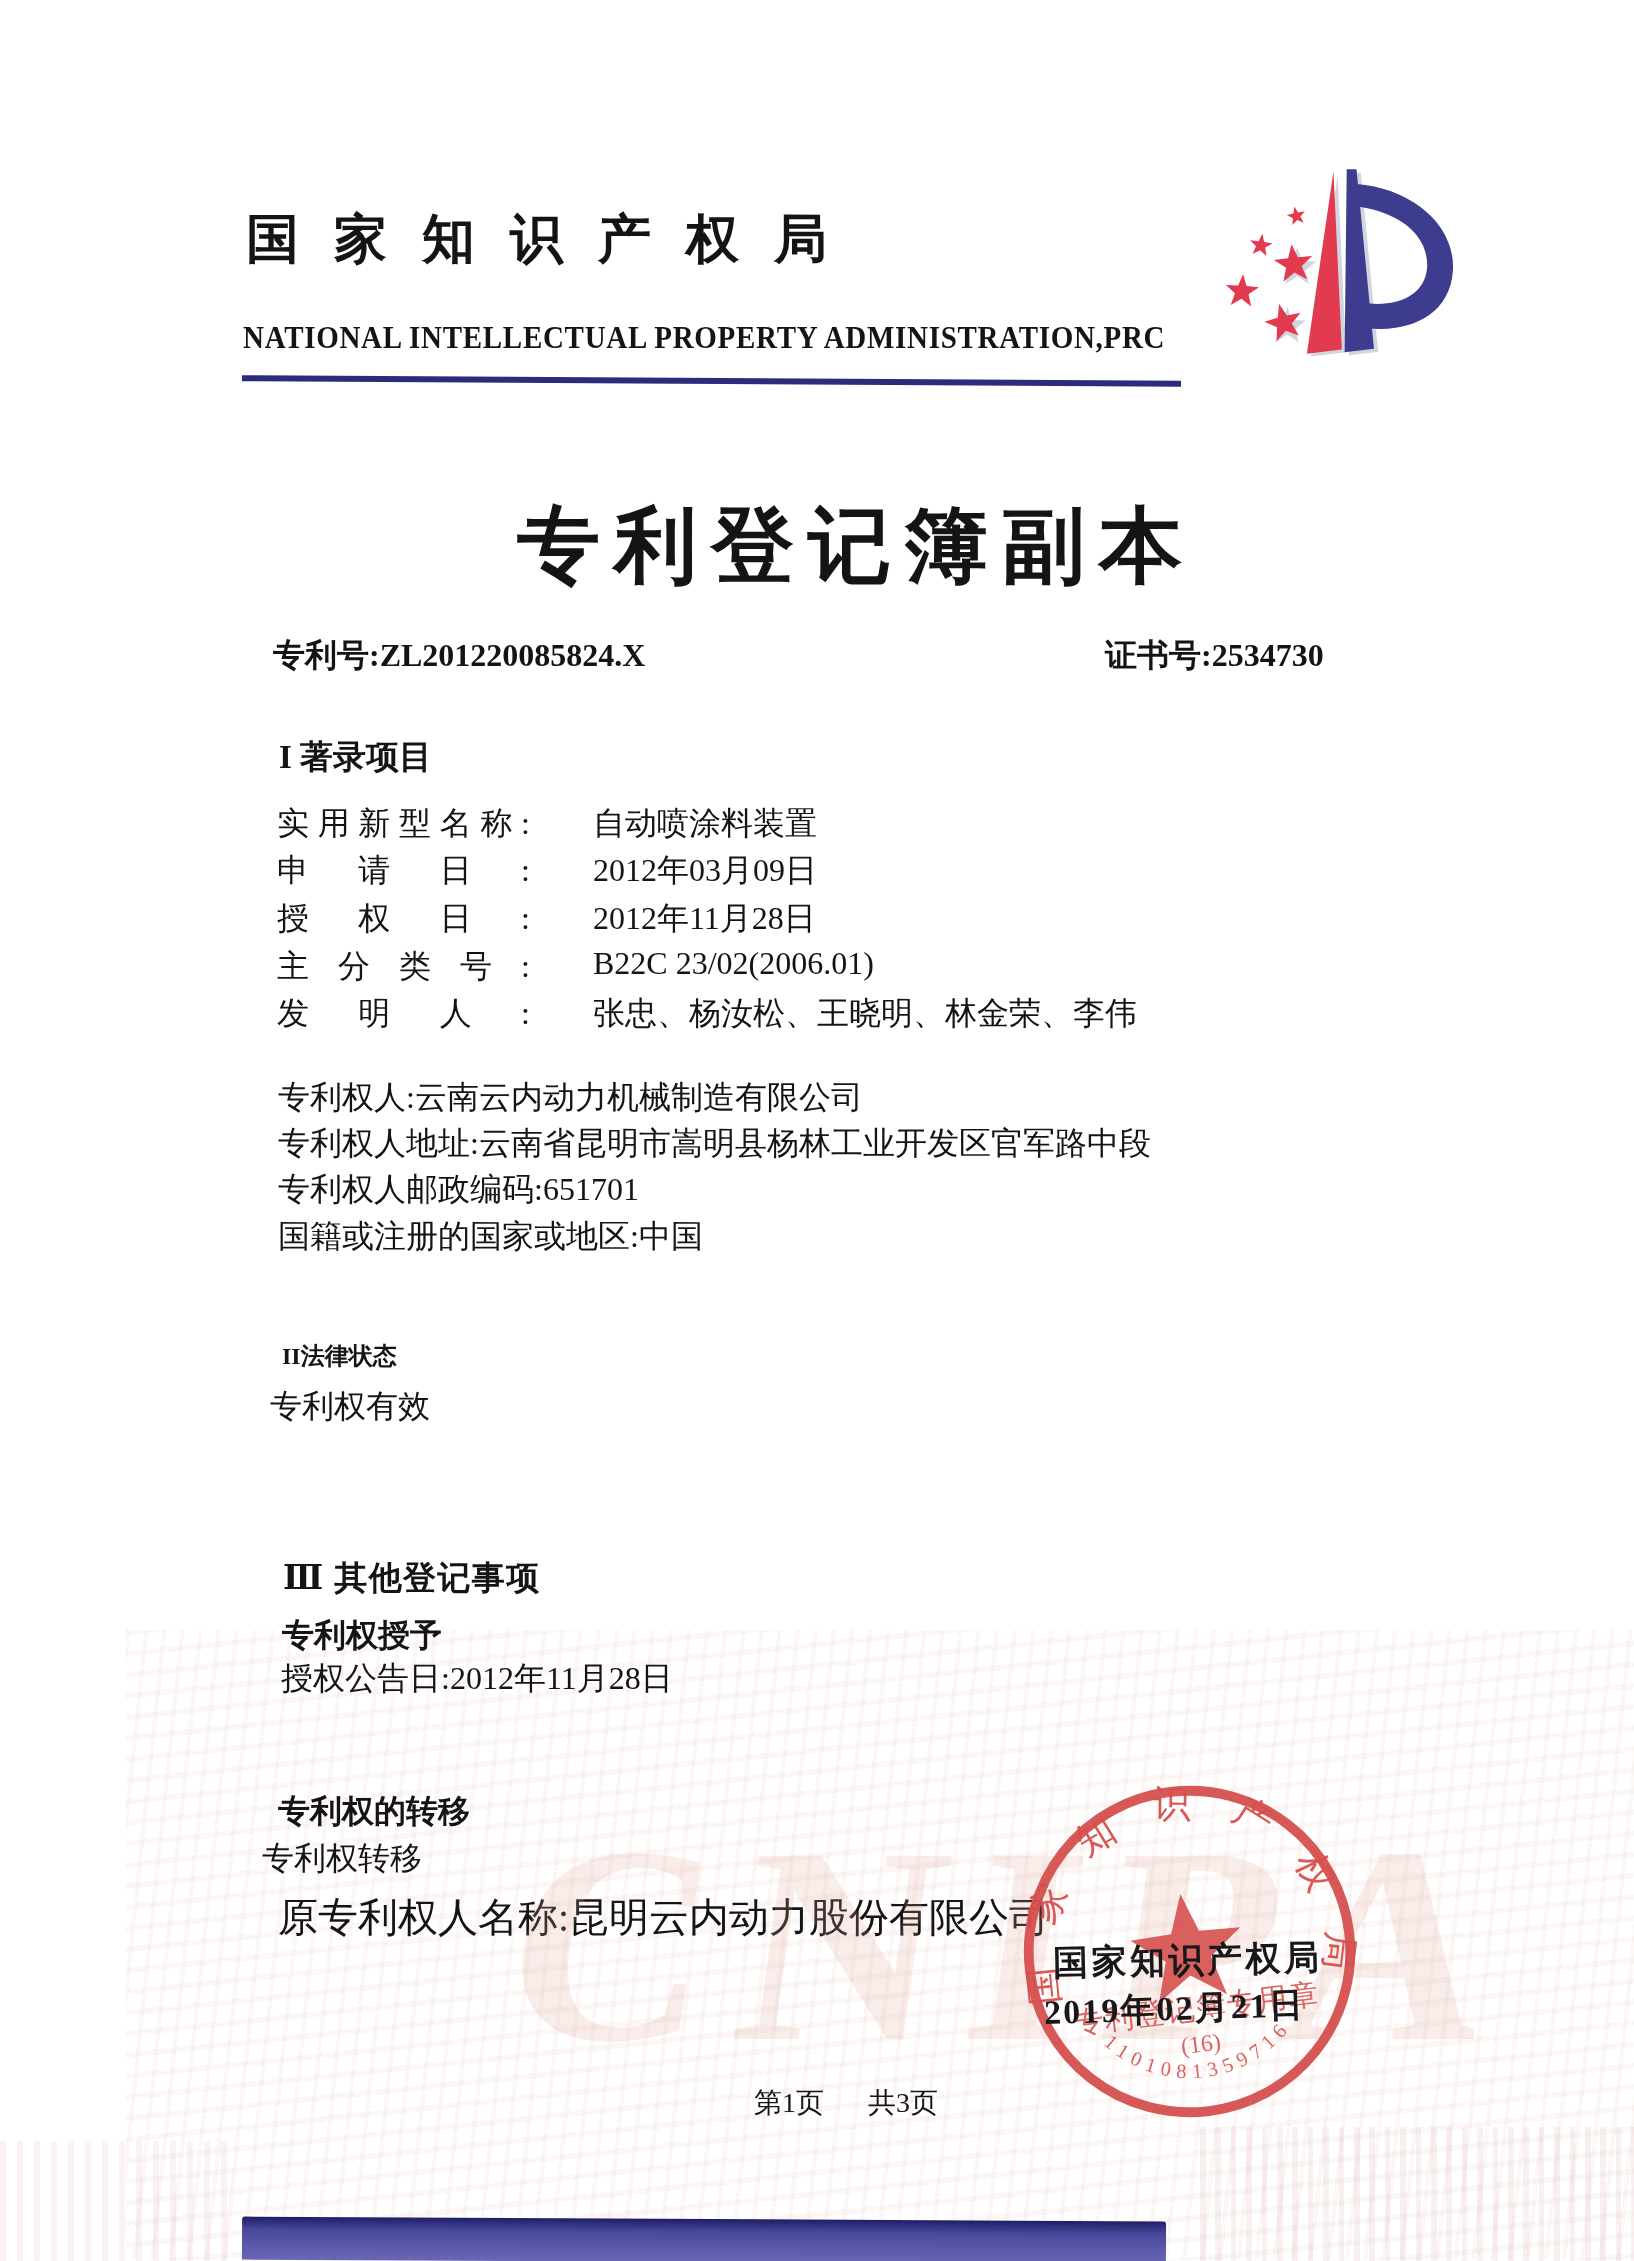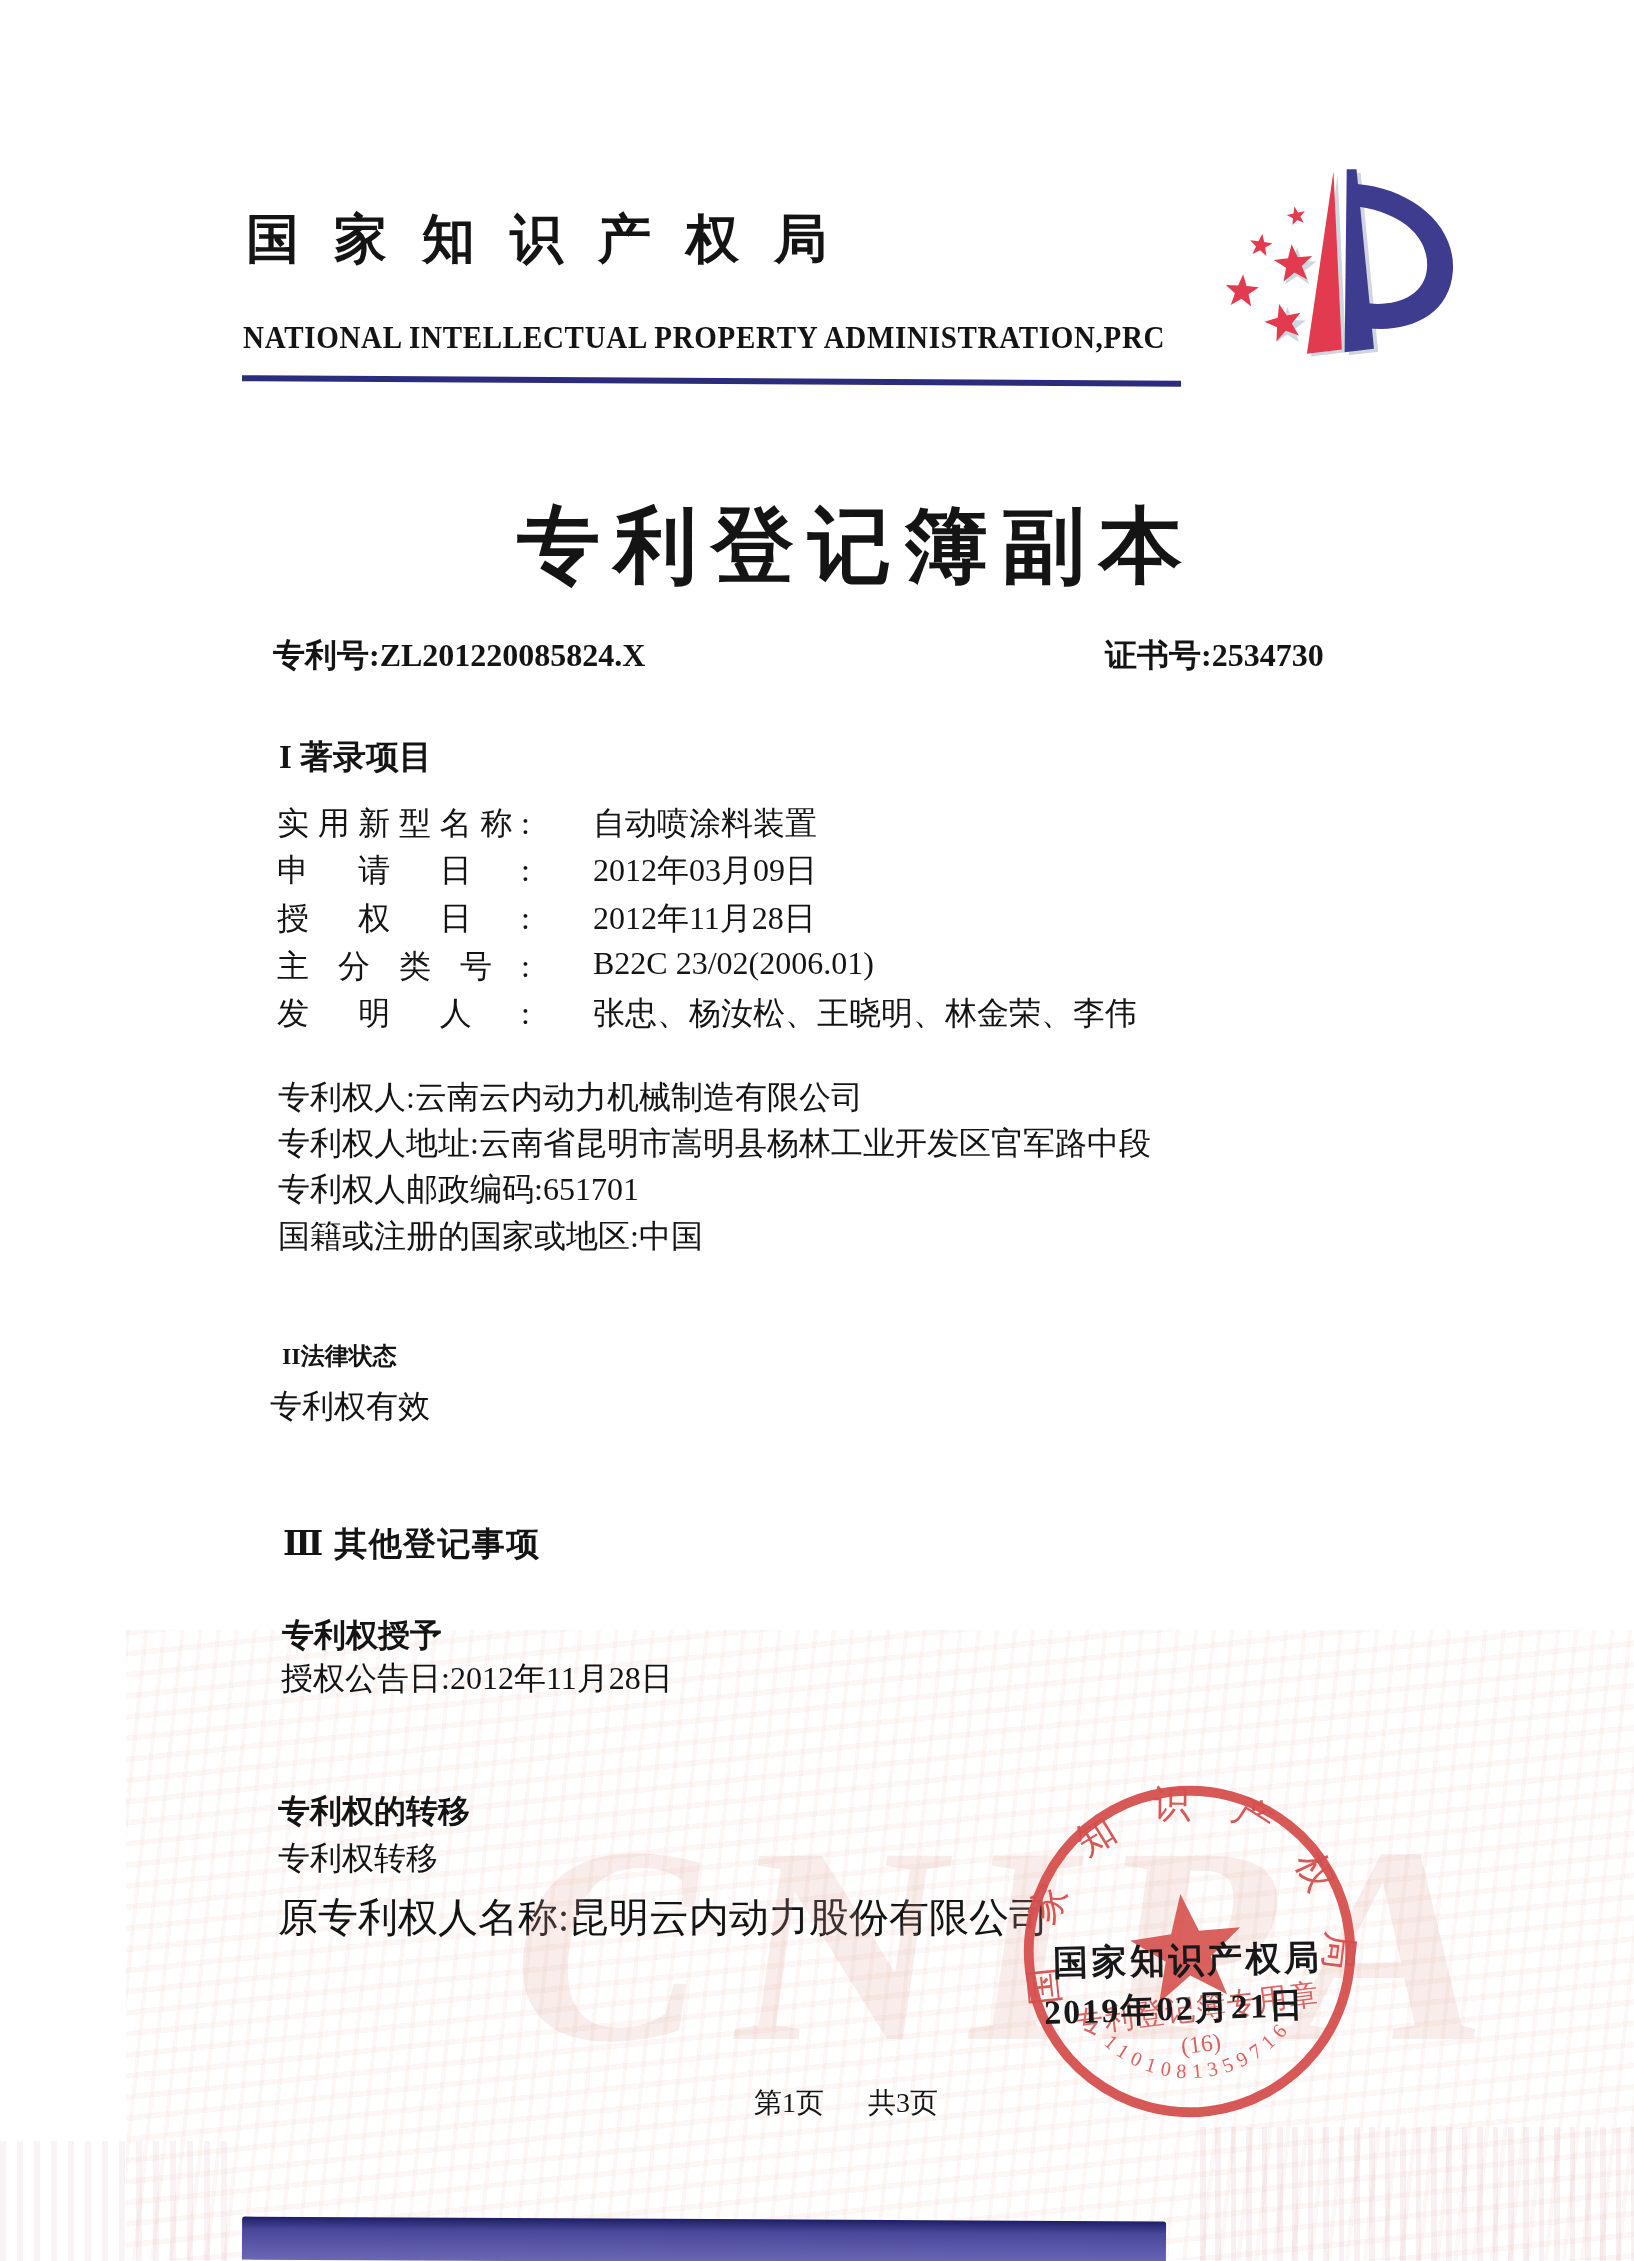--- a/index.html
+++ b/index.html
@@ -26,25 +26,25 @@
   .field-row{position:absolute;left:277px;font-size:32px;white-space:nowrap;}
   .flabel{display:inline-block;width:253px;text-align:justify;text-align-last:justify;vertical-align:top;}
   .fvalue{display:inline-block;margin-left:63px;}
   .row1{top:802px}.row2{top:849px}.row3{top:897px}.row4{top:945px}.row5{top:992px}
   .pline{position:absolute;left:278px;font-size:32px;white-space:nowrap;}
   .pl1{top:1076px}.pl2{top:1122px}.pl3{top:1168px}.pl4{top:1215px}
   
   .sec2-heading{position:absolute;left:282px;top:1340px;font-size:24px;font-weight:700;white-space:nowrap;}
   .legal-status{position:absolute;left:270px;top:1385px;font-size:32px;white-space:nowrap;}
   
-  .sec3-heading{position:absolute;left:283px;top:1522px;font-size:33px;font-weight:700;letter-spacing:1.4px;white-space:nowrap;}
+  .sec3-heading{position:absolute;left:283px;top:1556px;font-size:33px;font-weight:700;letter-spacing:1.4px;white-space:nowrap;}
   .grant-heading{position:absolute;left:282px;top:1614px;font-size:32px;font-weight:700;white-space:nowrap;}
   .grant-line{position:absolute;left:281px;top:1657px;font-size:32px;white-space:nowrap;}
   .transfer-heading{position:absolute;left:278px;top:1790px;font-size:32px;font-weight:700;white-space:nowrap;}
-  .transfer-type{position:absolute;left:278px;top:1837px;font-size:32px;white-space:nowrap;}
+  .transfer-type{position:absolute;left:262px;top:1837px;font-size:32px;white-space:nowrap;}
   .transfer-origin{position:absolute;left:278px;top:1882px;font-size:40px;white-space:nowrap;margin-top:8px;}
   
   .guilloche{position:absolute;left:126px;top:1630px;width:1508px;height:630px;z-index:0;
     background-image:
       repeating-linear-gradient(96deg, rgba(230,180,165,0.10) 0 4.2px, rgba(0,0,0,0) 4.2px 18px),
       repeating-linear-gradient(174deg, rgba(230,180,165,0.10) 0 5.6px, rgba(0,0,0,0) 5.6px 21px);}
   .watermark{position:absolute;left:511px;top:1783px;font-size:280px;font-weight:700;
     letter-spacing:28px;color:rgba(222,166,150,0.20);transform:skewX(-8deg);z-index:1;
     font-family:"Liberation Serif",serif;white-space:nowrap;}
   

